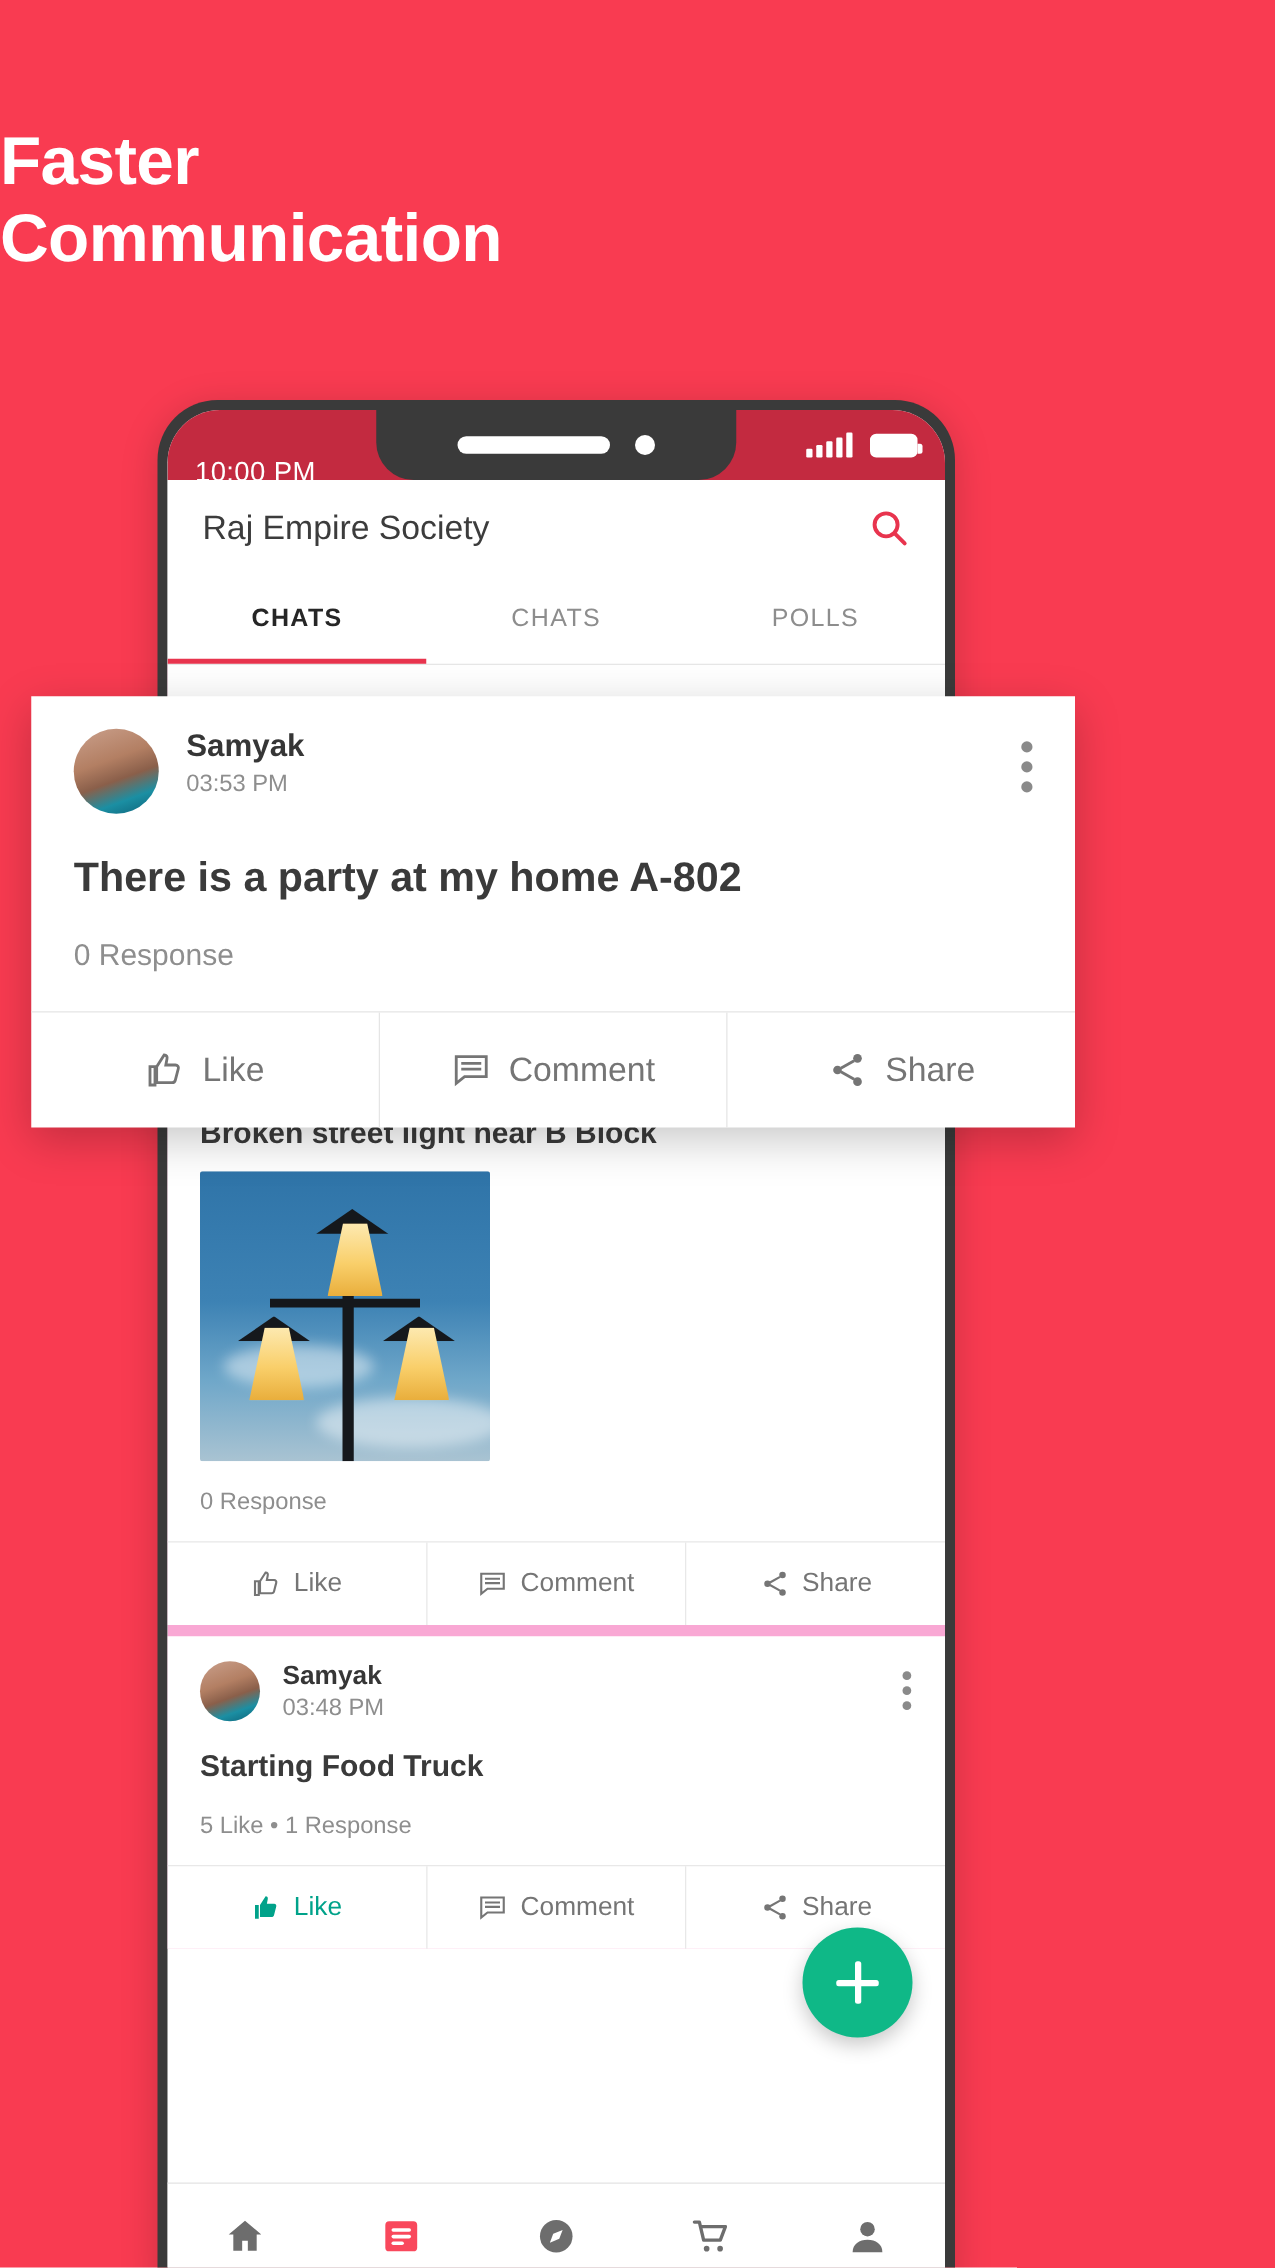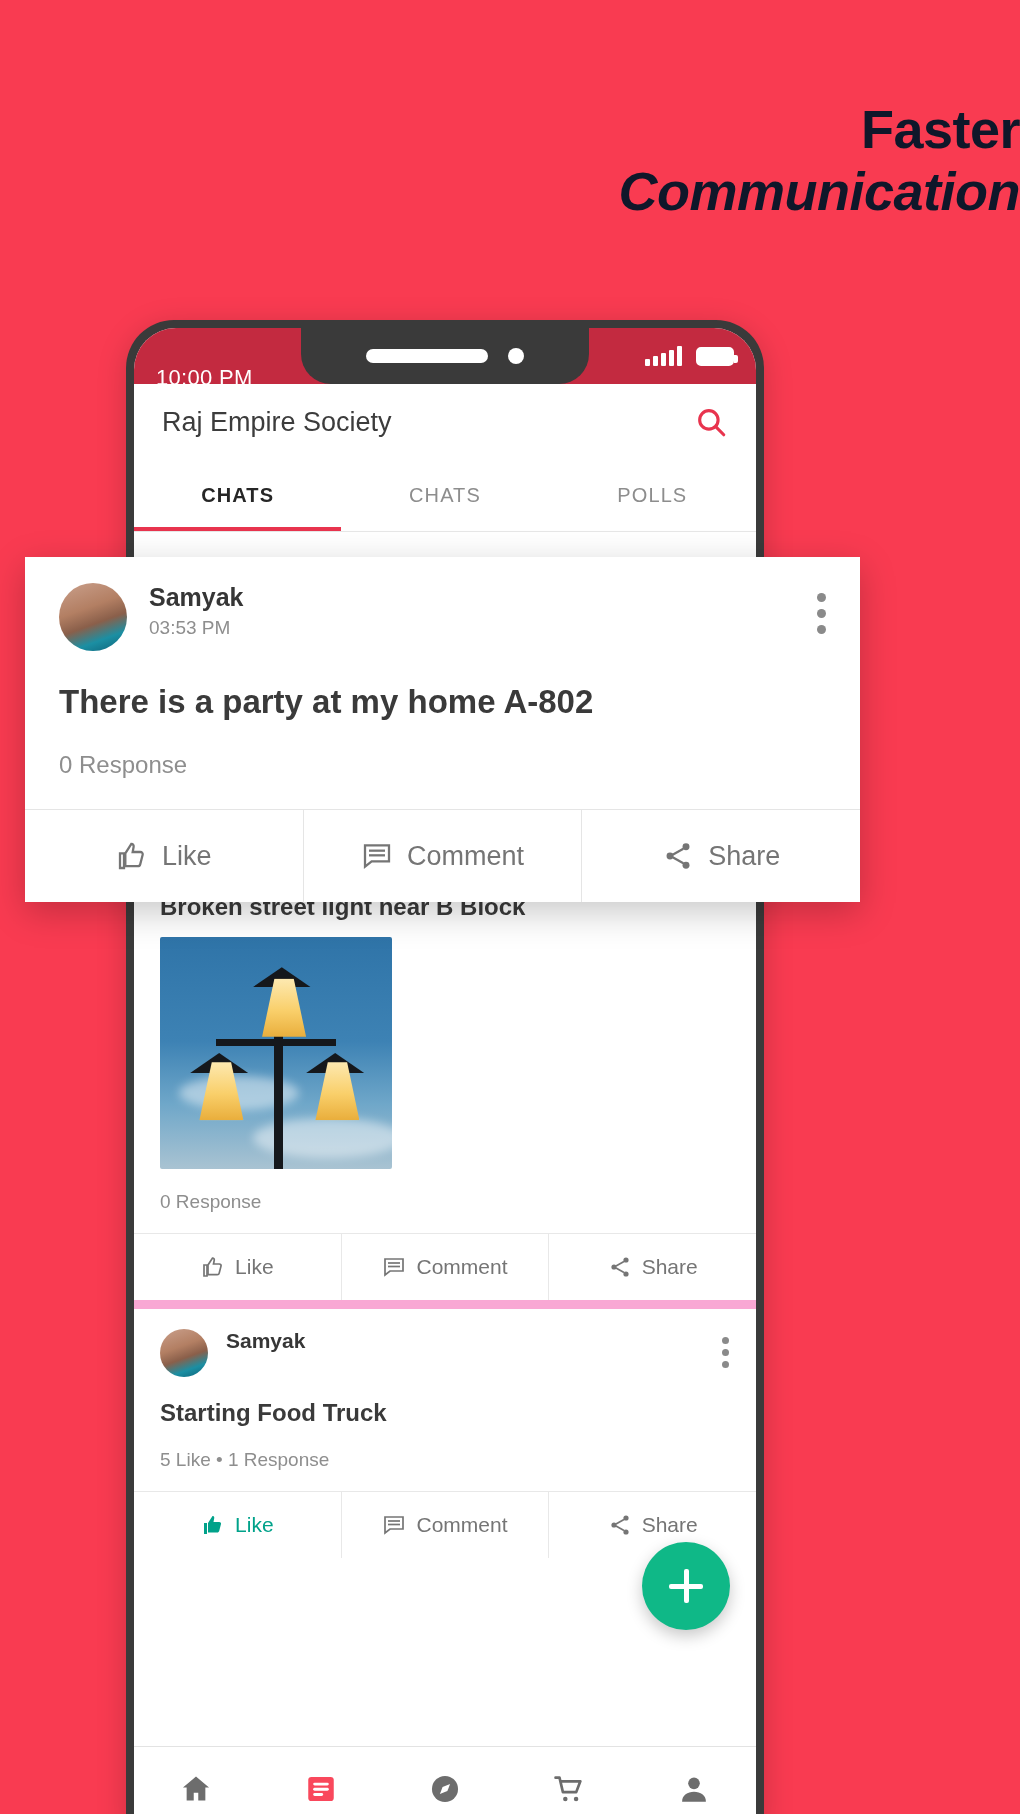--- a/index.html
+++ b/index.html
@@ -6,25 +6,25 @@
   html, body {
     width: 1020px; height: 1814px;
     font-family: "Liberation Sans", sans-serif;
     overflow: hidden;
   }
   body { background: #F93B51; position: relative; }
 
   
   .headline {
     position: absolute; top: 98px; left: 0; width: 1020px;
-    text-align: right; color: #0f172a;
+    text-align: left; color: #ffffff;
     font-size: 54px; font-weight: bold; line-height: 1.15;
     letter-spacing: -0.5px;
   }
-  .headline .l2 { display: block; font-style: italic; }
+  .headline .l2 { display: block; }
 
   
   .phone {
     position: absolute; left: 126px; top: 320px;
     width: 638px; height: 1510px;
     background: #3a3a3a;
     border-radius: 48px 48px 0 0;
     padding: 8px 8px 0 8px;
     box-shadow: 0 6px 30px rgba(0,0,0,0.18);
   }
@@ -285,20 +285,21 @@
             <span>Share</span>
           </div>
         </div>
       </div>
 
       <div class="post">
         <div class="post-head">
           <div class="avatar small"></div>
           <div class="post-meta">
             <div class="post-author">Samyak</div>
+            <div class="post-time">03:48 PM</div>
           </div>
           <div class="kebab">
               <span></span>
               <span></span>
               <span></span>
             </div>
         </div>
         <div class="post-title">Starting Food Truck</div>
         <div class="post-stats">5 Like • 1 Response</div>
         <div class="actions">

